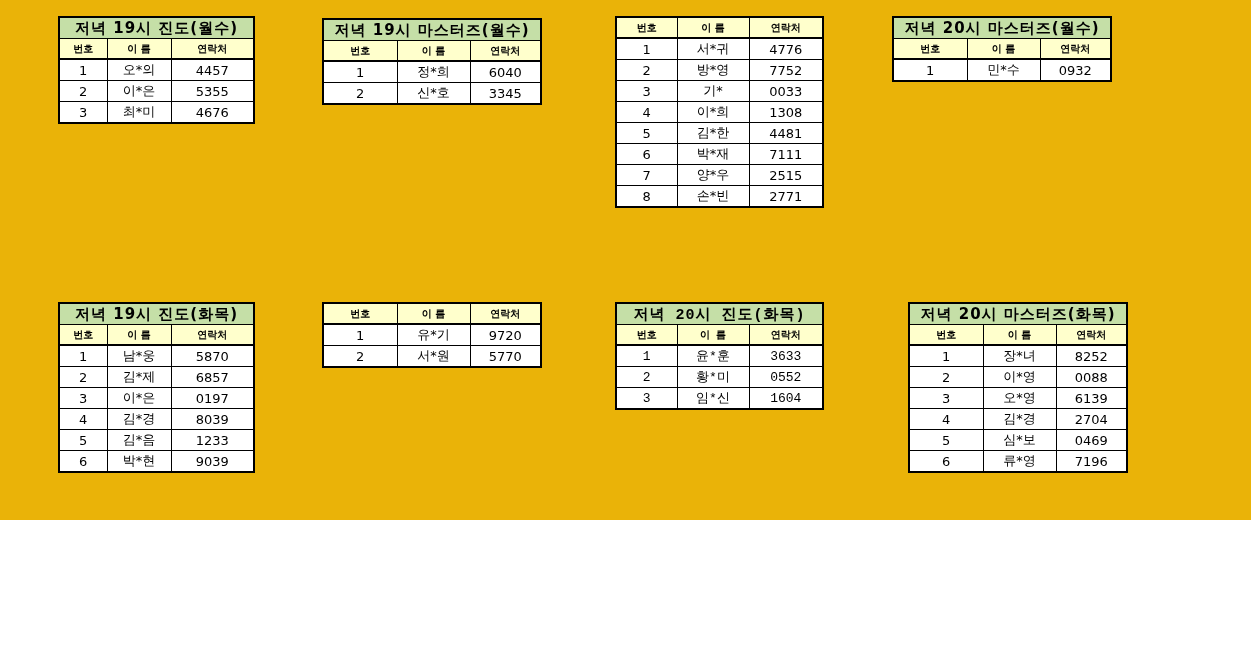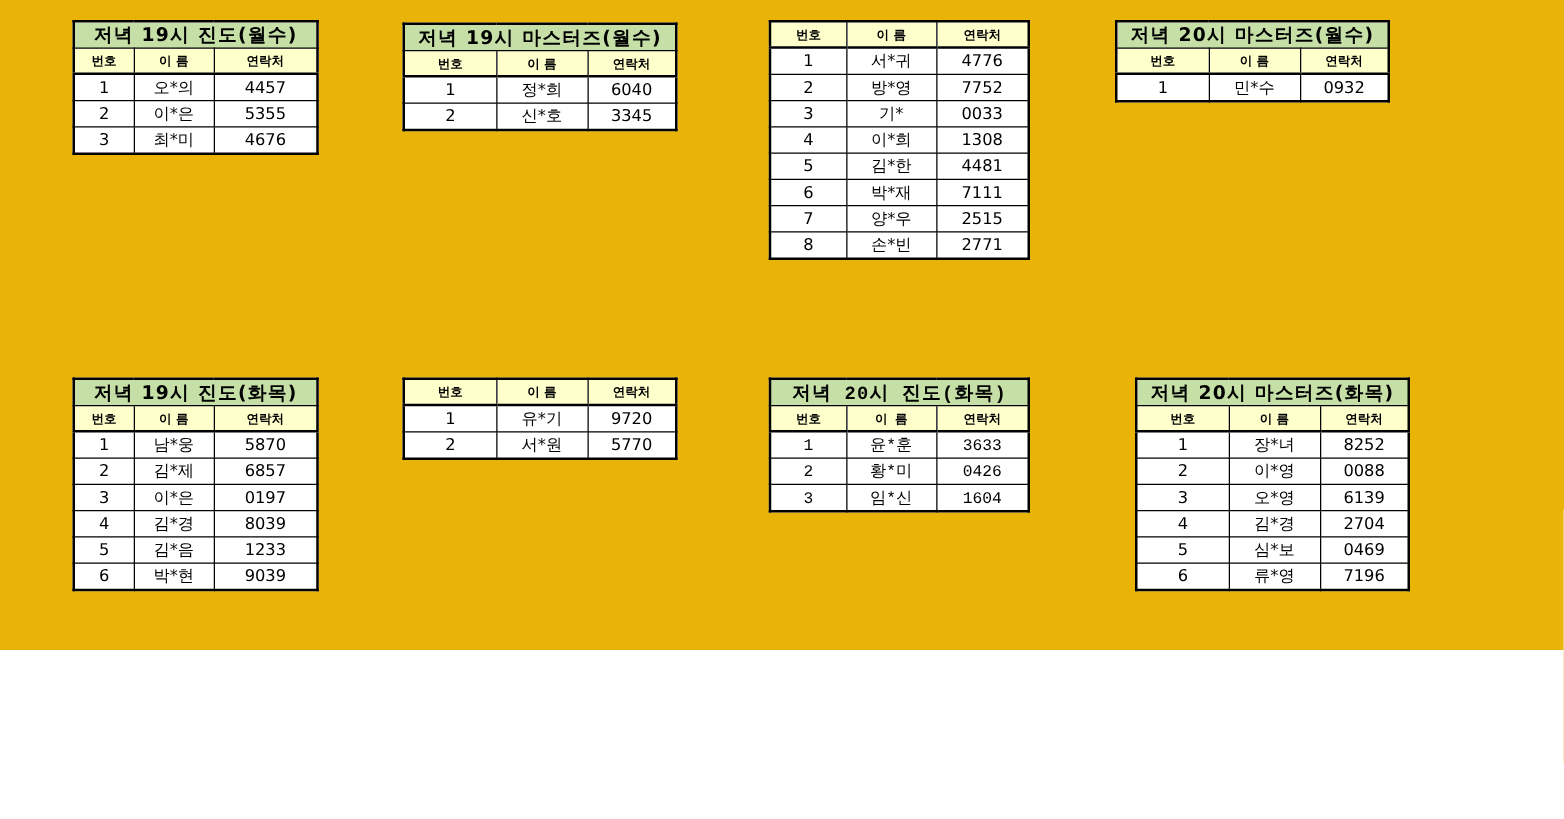--- a/index.html
+++ b/index.html
@@ -299,21 +299,21 @@
     </thead>
     <tbody>
         <tr>
           <td>1</td>
           <td>윤*훈</td>
           <td>3633</td>
         </tr>
         <tr>
           <td>2</td>
           <td>황*미</td>
-          <td>0426</td>
+          <td>0552</td>
         </tr>
         <tr>
           <td>3</td>
           <td>임*신</td>
           <td>1604</td>
         </tr>
       </tbody>
   </table>
 
   <table class="tbl" style="left:868px; top:302px; width:218px;margin-left:40px;">

